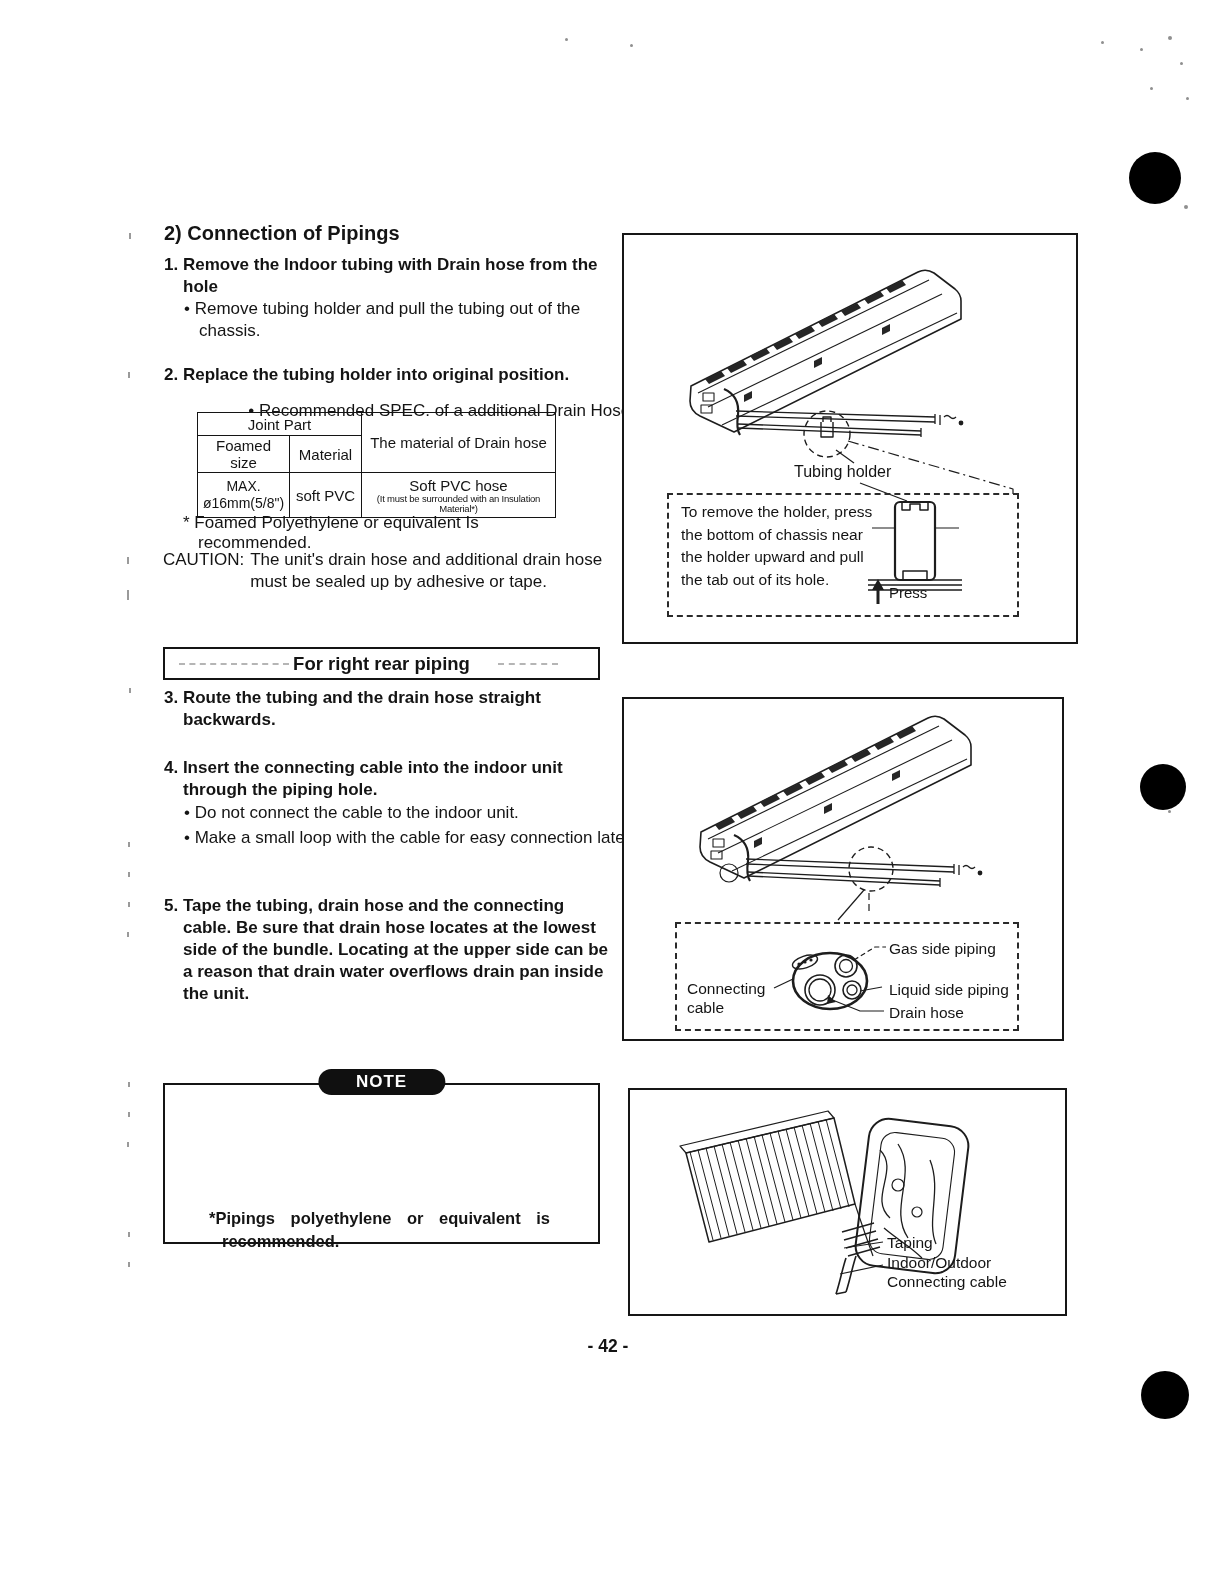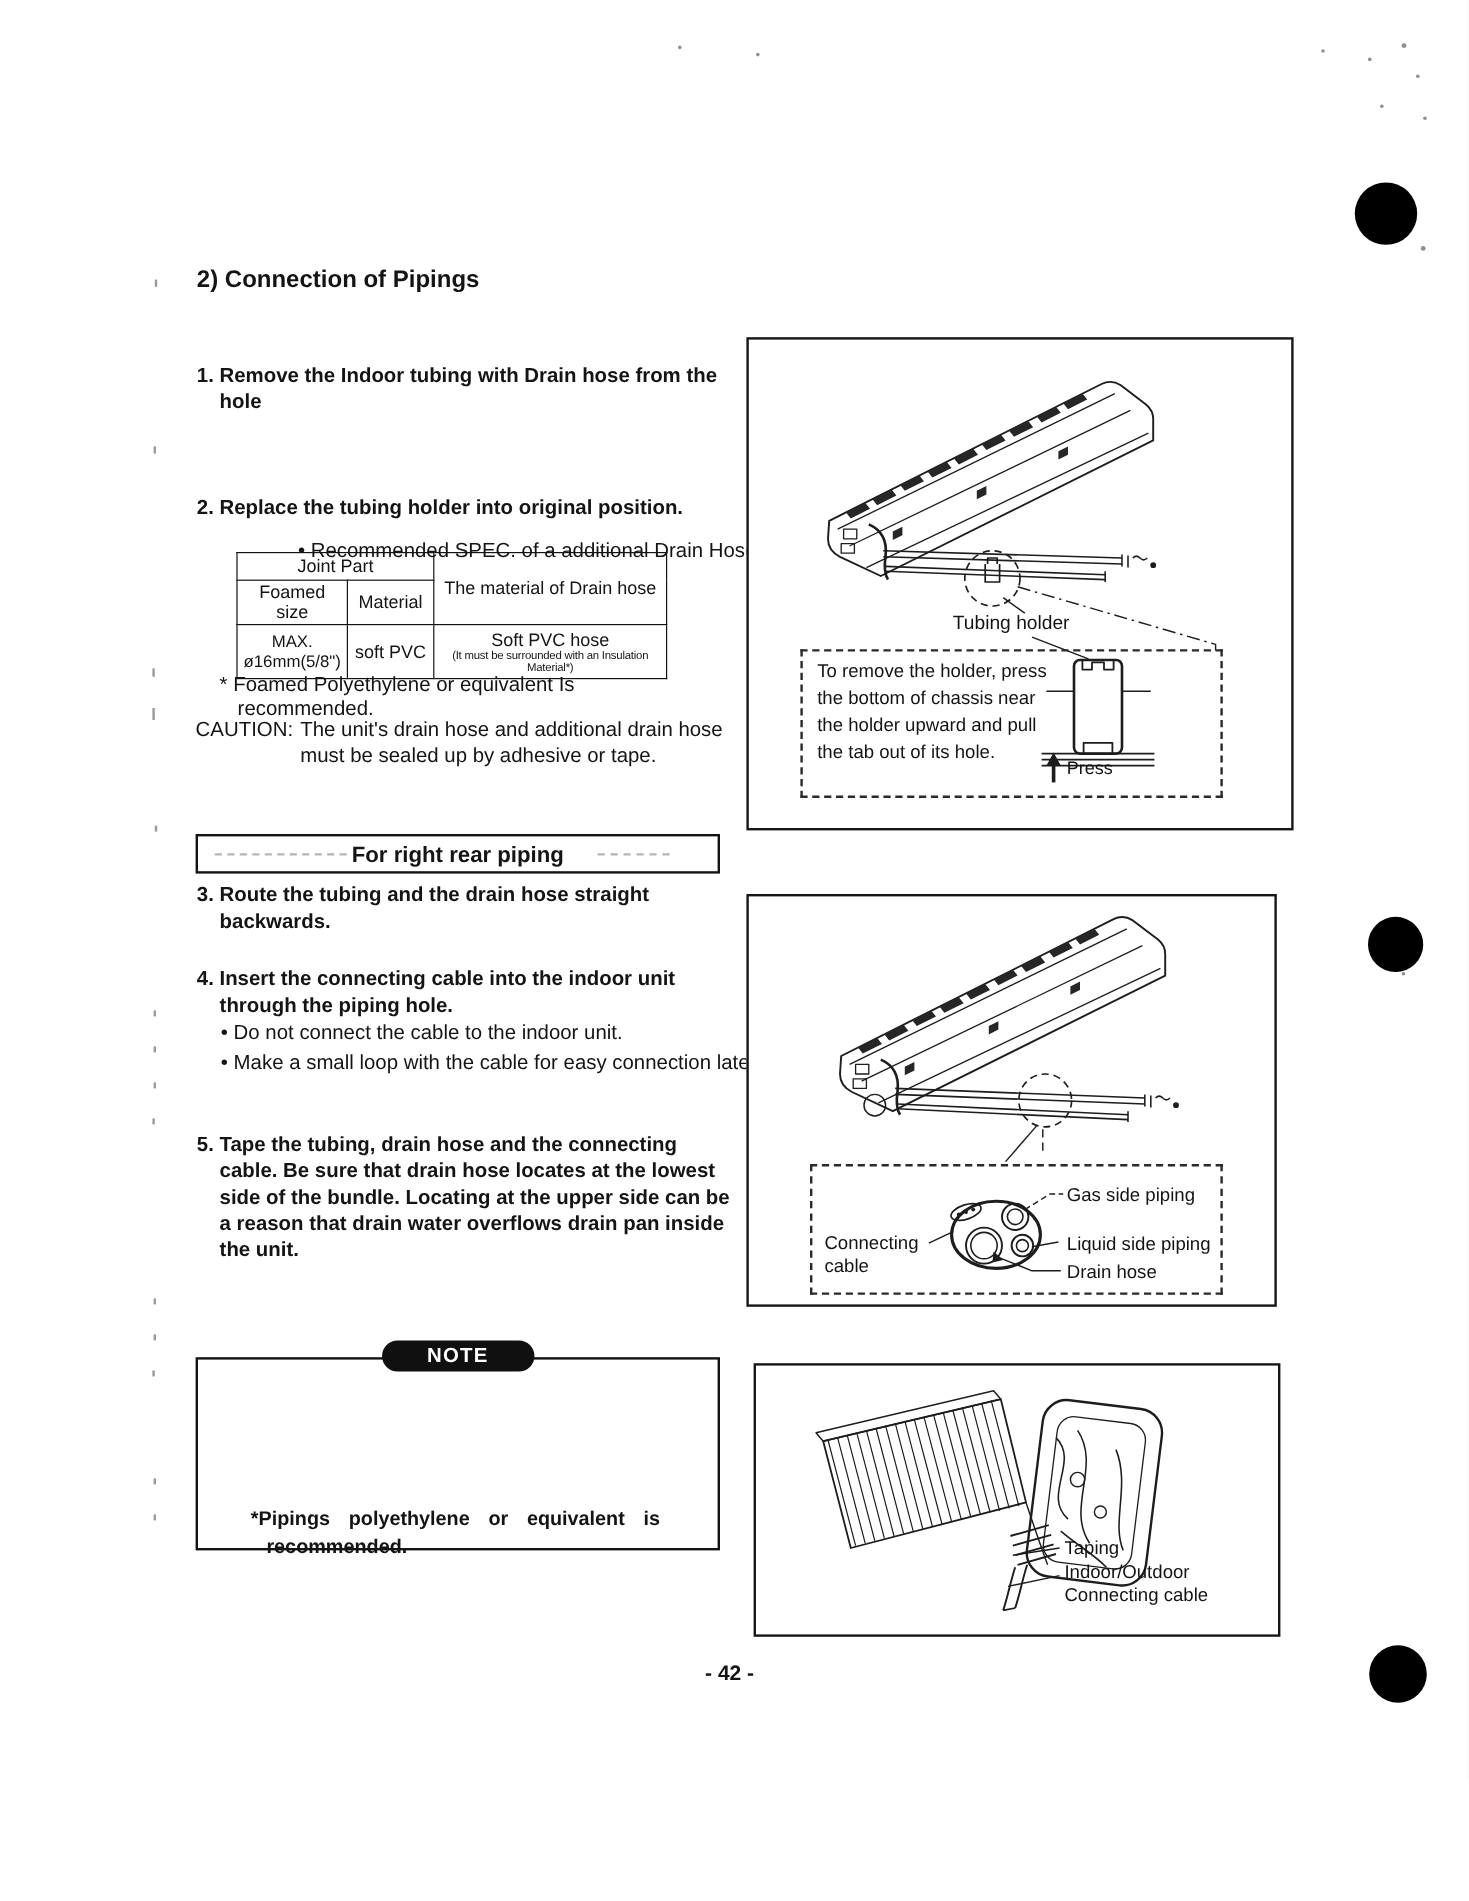--- a/index.html
+++ b/index.html
@@ -1,21 +1,21 @@
 <!DOCTYPE html>
 <html><head>
 <meta charset="utf-8">
 <style>
   html,body{margin:0;padding:0;background:#e8e8e8;}
   .page{
     position:relative;width:1224px;height:1584px;background:#fff;
     font-family:"Liberation Sans","DejaVu Sans",sans-serif;color:#141414;
     overflow:hidden;margin:0 auto;
   }
-  .abs{position:absolute;margin-top:48px;}
+  .abs{position:absolute;}
   .b{font-weight:700;}
   .txt{font-size:17px;line-height:21.5px;}
   .hang{padding-left:19px;text-indent:-19px;}
   .bullet{padding-left:15px;text-indent:-15px;}
   .pre{white-space:pre-line;}
   .title{font-size:20px;font-weight:700;margin:0;}
   table.spec{border-collapse:collapse;font-size:15px;}
   table.spec td{border:1.8px solid #141414;text-align:center;vertical-align:middle;padding:1px 3px;}
   .tiny{font-size:9.5px;line-height:10px;letter-spacing:-0.2px;}
   .secbox{border:2.2px solid #141414;display:flex;align-items:center;justify-content:center;}
@@ -40,20 +40,21 @@
   .pagenum{font-size:17.5px;font-weight:700;text-align:center;}
 </style>
 </head>
 <body>
 
 <div class="page">
 
   <h1 class="abs title" style="left:164px;top:222px;">2) Connection of Pipings</h1>
 
   <div class="abs txt b hang" style="left:164px;top:254px;width:440px;">1. Remove the Indoor tubing with Drain hose from the hole</div>
+  <div class="abs txt bullet" style="left:184px;top:298px;width:436px;">• Remove tubing holder and pull the tubing out of the chassis.</div>
 
   <div class="abs txt b hang" style="left:164px;top:364px;width:450px;">2. Replace the tubing holder into original position.</div>
   <div class="abs txt bullet" style="left:184px;top:400px;width:436px;text-align:right;">• Recommended SPEC. of a additional Drain Hose.</div>
 
   <table class="abs spec" style="left:197px;top:412px;">
     <colgroup>
         <col style="width:92px">
         <col style="width:72px">
         <col style="width:194px">
       </colgroup>

